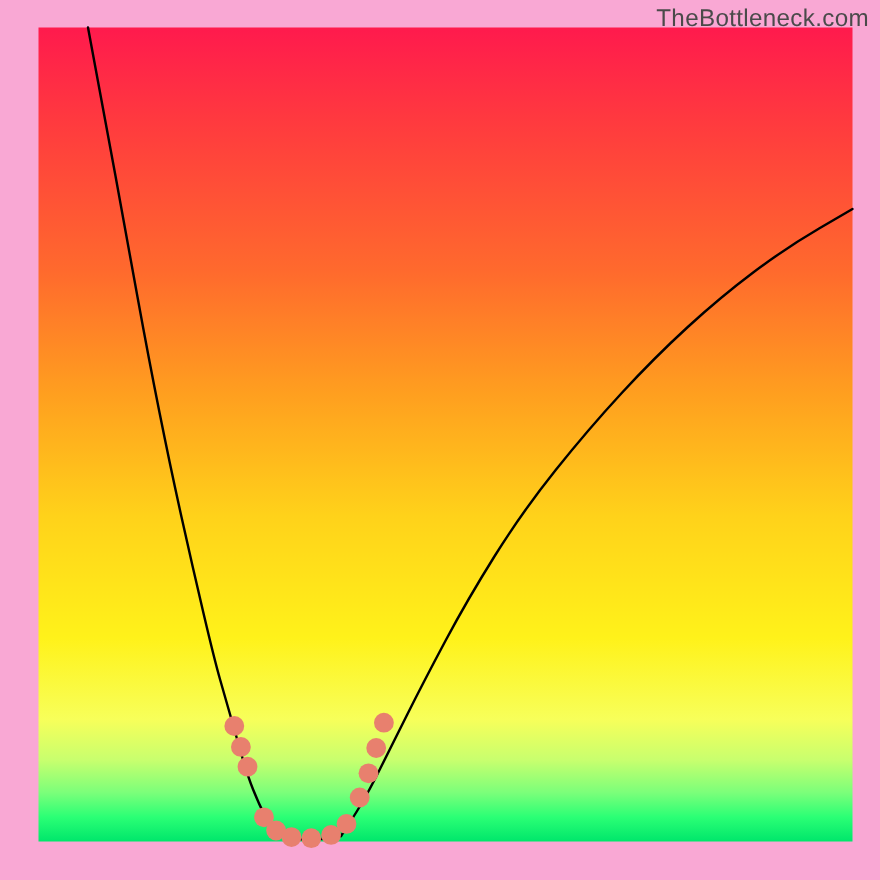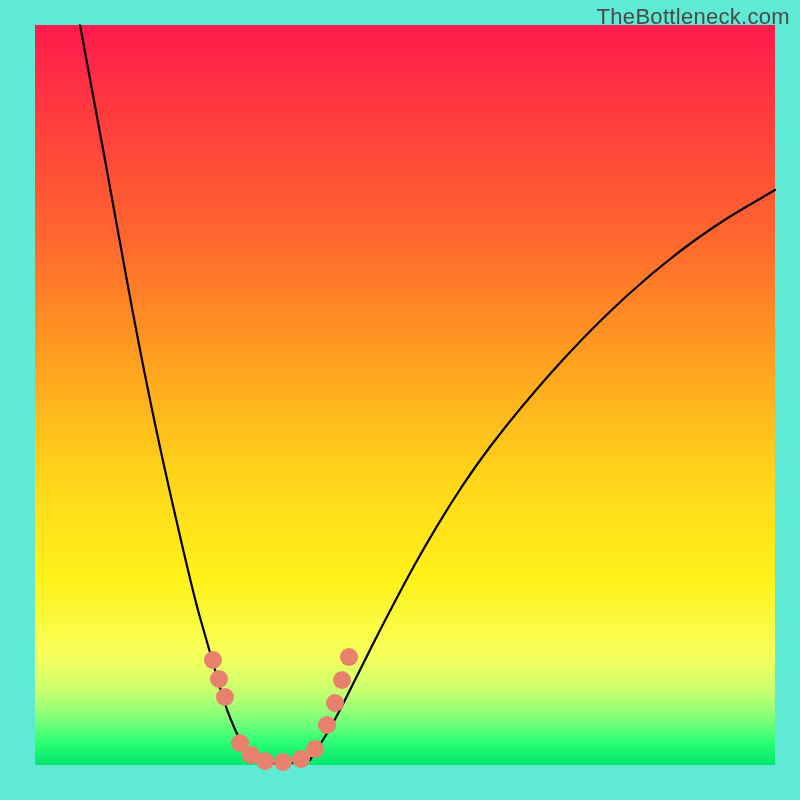--- a/index.html
+++ b/index.html
@@ -10,21 +10,21 @@
     background: #000;
     overflow: hidden;
     font-family: Arial, Helvetica, sans-serif;
   }
   .frame {
     position: absolute;
     left: 0;
     top: 0;
     width: 800px;
     height: 800px;
-    background: #5eead4;
+    background: #f9a8d4;
   }
   .plot-area {
     position: absolute;
     left: 35px;
     top: 25px;
     width: 740px;
     height: 740px;
     
     background: linear-gradient(
       to bottom,

